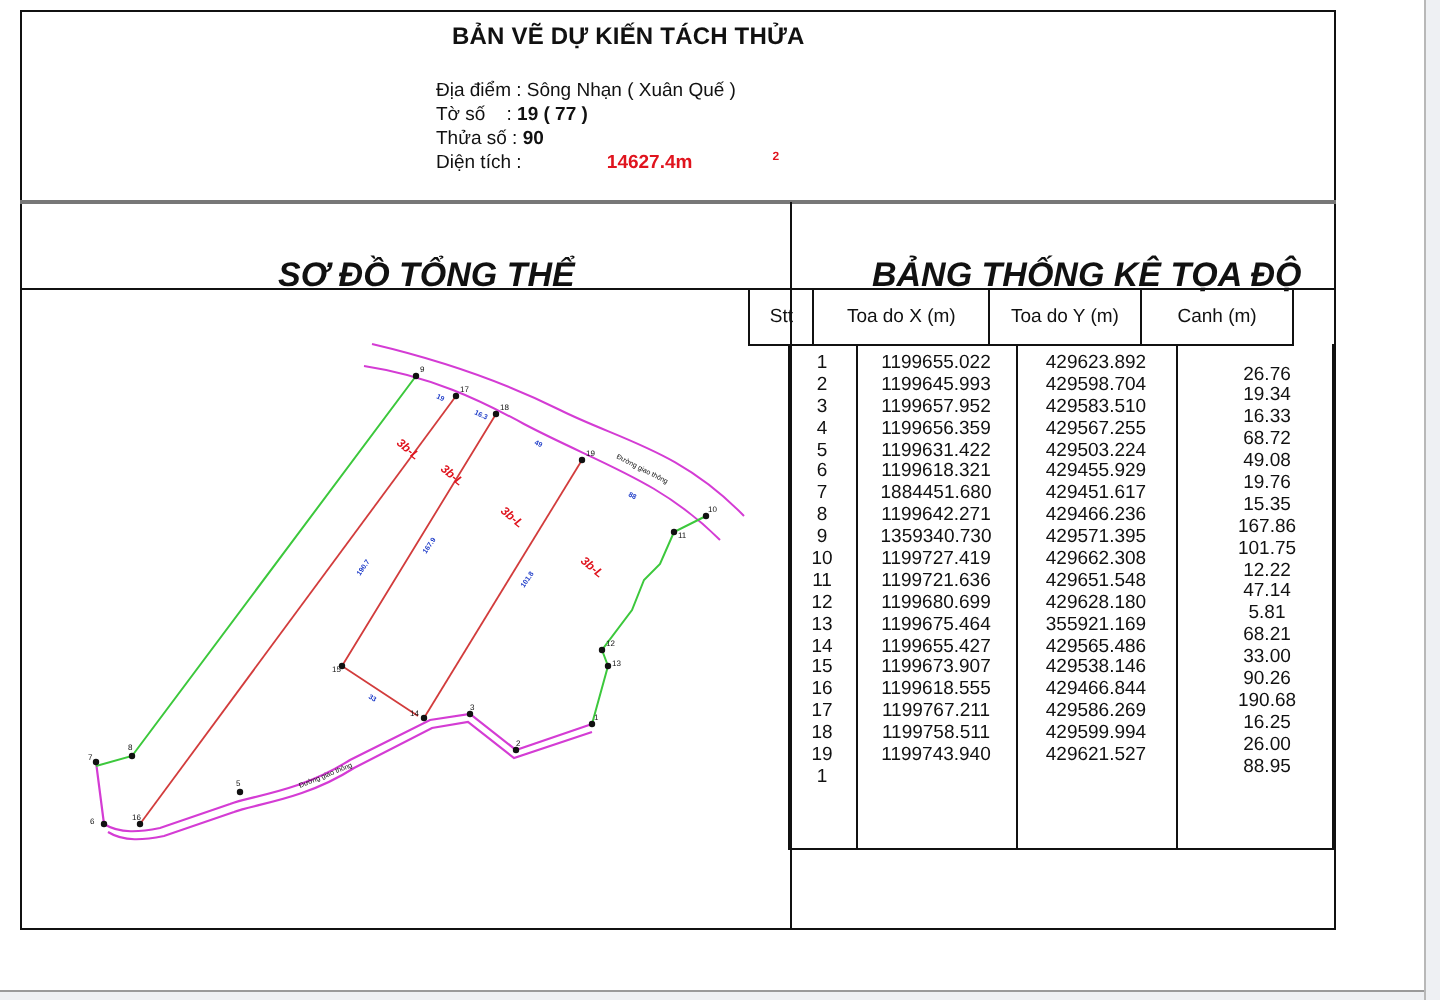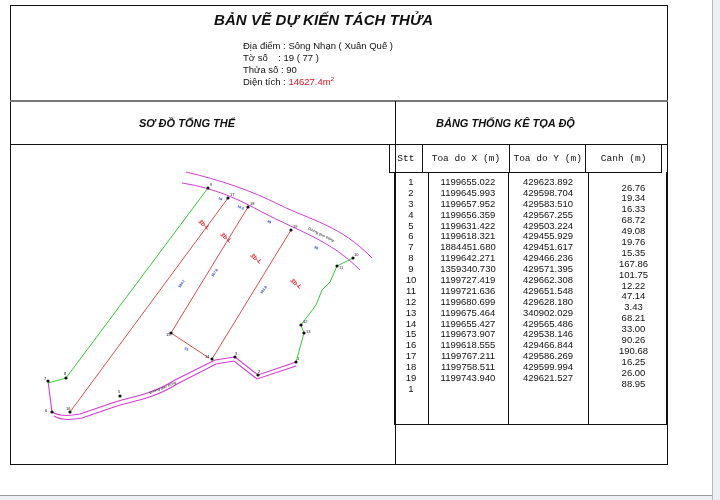--- a/index.html
+++ b/index.html
@@ -7,29 +7,29 @@
     width:720px; height:500px; position:relative; overflow:hidden;
     background:#ffffff; font-family:"Liberation Sans", sans-serif; color:#111;
   }
   .page-shadow-right { position:absolute; left:712px; top:0; width:8px; height:500px; background:#eef0f3; border-left:1px solid #b8b8b8; }
   .page-shadow-bottom { position:absolute; left:0; top:495px; width:712px; height:5px; background:#eef0f3; border-top:1px solid #9a9a9a; }
   .frame { position:absolute; left:10px; top:5px; width:658px; height:460px; border:1px solid #111; box-sizing:border-box; }
   .header-sep { position:absolute; left:10px; top:100px; width:658px; height:2px; background:#777; }
   .title-sep { position:absolute; left:10px; top:144px; width:658px; height:1px; background:#111; }
   .col-sep { position:absolute; left:395px; top:101px; width:1px; height:364px; background:#111; }
 
-  .doc-title { position:absolute; left:214px; top:11px; font-size:15px; font-weight:bold; letter-spacing:0.1px;font-style:italic; }
-  .info { position:absolute; left:243px; font-size:9.5px; line-height:12px;text-align:center; }
-  .info .val { font-weight:normal; }
-  .info .red { color:#e0141e; font-weight:normal; }
+  .doc-title { position:absolute; left:226px; top:11px; font-size:12px; font-weight:bold; letter-spacing:0.1px; }
+  .info { position:absolute; left:218px; font-size:9.5px; line-height:12px;text-align:center; }
+  .info .val { font-weight:bold; }
+  .info .red { color:#e0141e; font-weight:bold;margin-left:40px; }
   sup { font-size:6px; vertical-align:super; line-height:0; }
 
-  .sec-title { position:absolute; top:117px; font-size:11px; font-weight:bold; font-style:italic; }
-
-  table.coords { position:absolute; left:389px; top:145px; width:273px; border-collapse:collapse; font-size:9.5px;font-family:Liberation Mono, monospace; }
+  .sec-title { position:absolute; top:128px; font-size:17px; font-weight:bold; font-style:italic; }
+
+  table.coords { position:absolute; left:374px; top:145px; width:273px; border-collapse:collapse; font-size:9.5px; }
   table.coords th, table.coords td { border-left:1px solid #111; border-right:1px solid #111; padding:0; text-align:center; font-weight:normal; }
   table.coords th { height:27px; border-bottom:1px solid #111; }
   .tbl-body { position:absolute; left:394px; top:172px; width:273px; height:252px; border-bottom:1px solid #111; }
   .tbl-body .vline { position:absolute; top:0; width:1px; height:252px; background:#111; }
   .col-stt, .col-x, .col-y, .col-c { position:absolute; top:5px; font-size:9.5px; line-height:10.9px; text-align:center; }
   .col-stt { left:0; width:34px; }
   .col-x { left:34px; width:80px; }
   .col-y { left:114px; width:80px; }
   .col-c { left:194px; width:91px; top:10.5px; }
   .row { height:10.9px; white-space:nowrap; }
@@ -132,42 +132,42 @@
       <div class="row">429583.510</div>
       <div class="row">429567.255</div>
       <div class="row">429503.224</div>
       <div class="row">429455.929</div>
       <div class="row">429451.617</div>
       <div class="row">429466.236</div>
       <div class="row">429571.395</div>
       <div class="row">429662.308</div>
       <div class="row">429651.548</div>
       <div class="row">429628.180</div>
-      <div class="row">340902.029</div>
+      <div class="row">355921.169</div>
       <div class="row">429565.486</div>
       <div class="row">429538.146</div>
       <div class="row">429466.844</div>
       <div class="row">429586.269</div>
       <div class="row">429599.994</div>
       <div class="row">429621.527</div>
       <div class="row"></div>
     </div>
   <div class="col-c" id="col-c">
       <div class="row">26.76</div>
       <div class="row">19.34</div>
       <div class="row">16.33</div>
       <div class="row">68.72</div>
       <div class="row">49.08</div>
       <div class="row">19.76</div>
       <div class="row">15.35</div>
       <div class="row">167.86</div>
       <div class="row">101.75</div>
       <div class="row">12.22</div>
       <div class="row">47.14</div>
-      <div class="row">3.43</div>
+      <div class="row">5.81</div>
       <div class="row">68.21</div>
       <div class="row">33.00</div>
       <div class="row">90.26</div>
       <div class="row">190.68</div>
       <div class="row">16.25</div>
       <div class="row">26.00</div>
       <div class="row">88.95</div>
     </div>
 </div>
 

